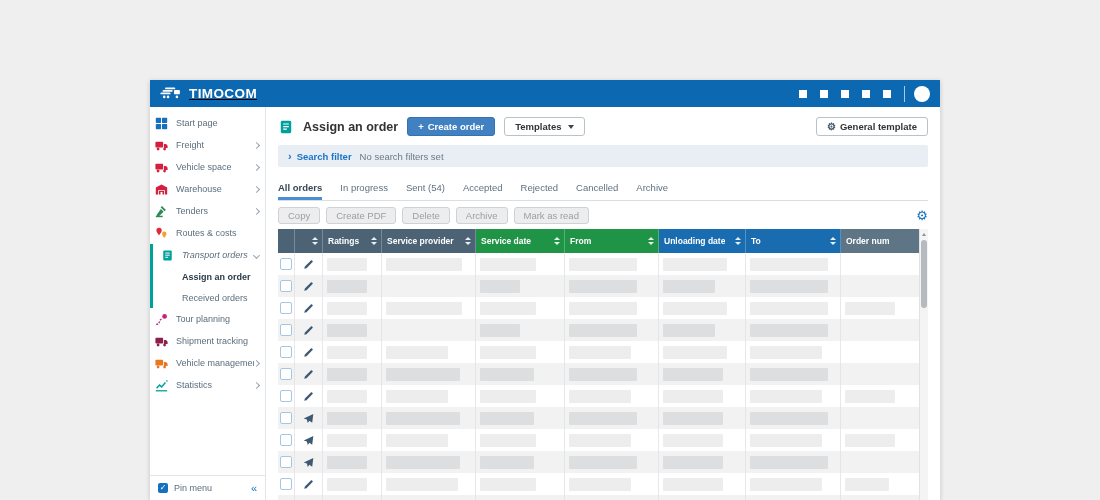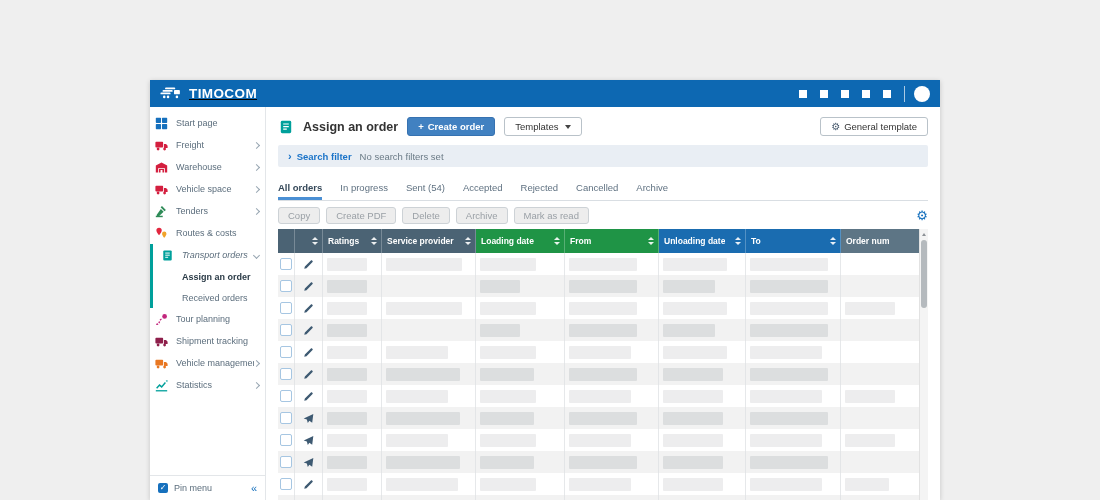--- a/index.html
+++ b/index.html
@@ -39,21 +39,21 @@
   .collapse{margin-left:auto;color:#1670bd;font-size:11px;line-height:1;}
   
   .main{flex:1;background:#fff;padding:0 12px;min-width:0;}
   .title-row{display:flex;align-items:center;margin-top:7px;height:25px;gap:9px;}
   .title-icon{display:inline-flex;}
   .title-icon svg{width:16px;height:16px;}
   .page-title{font-size:12.5px;font-weight:600;color:#333;margin:0;}
   .btn{border-radius:3px;font-size:9.5px;display:inline-flex;align-items:center;gap:4px;
        padding:3px 10px;cursor:pointer;font-family:inherit;}
   .btn-primary{background:#4181c1;color:#fff;border:1px solid #3672b1;font-weight:600;}
-  .btn-outline{background:#fff;color:#333;border:1px solid #b9c2c9;font-weight:400;}
+  .btn-outline{background:#fff;color:#333;border:1px solid #b9c2c9;font-weight:700;}
   .caret{width:0;height:0;border-left:3.5px solid transparent;border-right:3.5px solid transparent;
          border-top:4px solid #444;margin-left:2px;}
   .right{margin-left:auto;}
   .gear-dark{color:#44576b;font-size:10px;line-height:1;}
   .filter-bar{margin-top:6px;background:#e9eef4;border-radius:2px;height:22px;display:flex;
               align-items:center;padding:0 10px;cursor:pointer;}
   .filter-chev{color:#1a73c8;font-weight:bold;font-size:11px;margin-right:5px;}
   .filter-label{color:#1a73c8;font-weight:bold;font-size:9.5px;margin-right:8px;}
   .filter-status{color:#6a7a86;font-size:9.5px;}
   .tabs{display:flex;margin-top:15px;border-bottom:1px solid #d9dee3;}
@@ -158,40 +158,40 @@
                   </g>
                 </svg>
               </span>
               <span class="s-label">Freight</span>
               <span class="chevron chevron-right"></span>
             </div>
             <div class="side-item">
               <span class="s-icon">
                 <svg viewBox="0 0 16 16">
                   <g fill="#d41f3f">
-                    <path d="M1 14V5.6L8 1.8l7 3.8V14h-2.8V8.8H3.8V14z"></path>
-                    <path d="M4.8 14v-4.2h6.4V14h-2V11H6.8v3z"></path>
-                  </g>
-                </svg>
-              </span>
-              <span class="s-label">Warehouse</span>
-              <span class="chevron chevron-right"></span>
-            </div>
-            <div class="side-item">
-              <span class="s-icon">
-                <svg viewBox="0 0 16 16">
-                  <g fill="#d41f3f">
                     <rect x="0.5" y="3.5" width="9.5" height="7" rx="1"></rect>
                     <path d="M11 6h2.6l1.9 2.4V11H11z"></path>
                     <circle cx="3.8" cy="12.3" r="1.7"></circle>
                     <circle cx="11.8" cy="12.3" r="1.7"></circle>
                   </g>
                 </svg>
               </span>
               <span class="s-label">Vehicle space</span>
+              <span class="chevron chevron-right"></span>
+            </div>
+            <div class="side-item">
+              <span class="s-icon">
+                <svg viewBox="0 0 16 16">
+                  <g fill="#d41f3f">
+                    <path d="M1 14V5.6L8 1.8l7 3.8V14h-2.8V8.8H3.8V14z"></path>
+                    <path d="M4.8 14v-4.2h6.4V14h-2V11H6.8v3z"></path>
+                  </g>
+                </svg>
+              </span>
+              <span class="s-label">Warehouse</span>
               <span class="chevron chevron-right"></span>
             </div>
             <div class="side-item">
               <span class="s-icon">
                 <svg viewBox="0 0 16 16">
                   <g fill="#2e8b57">
                     <path d="M8.6 1.2l4.8 4.8-1.7 1.7-4.8-4.8z"></path>
                     <path d="M7.2 4.9l3.4 3.4-6 6H2.2v-2.4z"></path>
                     <rect x="1" y="13.2" width="8.5" height="1.8"></rect>
                   </g>
@@ -353,21 +353,21 @@
                 </span>
               </div>
               <div class="th" style="width: 94px; background: rgb(75, 99, 116);">
                 <span class="th-label">Service provider</span>
                 <span class="sort">
                   <i class="up"></i>
                   <i class="dn"></i>
                 </span>
               </div>
               <div class="th" style="width: 89px; background: rgb(31, 148, 70);">
-                <span class="th-label">Loading date</span>
+                <span class="th-label">Service date</span>
                 <span class="sort">
                   <i class="up"></i>
                   <i class="dn"></i>
                 </span>
               </div>
               <div class="th" style="width: 94px; background: rgb(31, 148, 70);">
                 <span class="th-label">From</span>
                 <span class="sort">
                   <i class="up"></i>
                   <i class="dn"></i>

